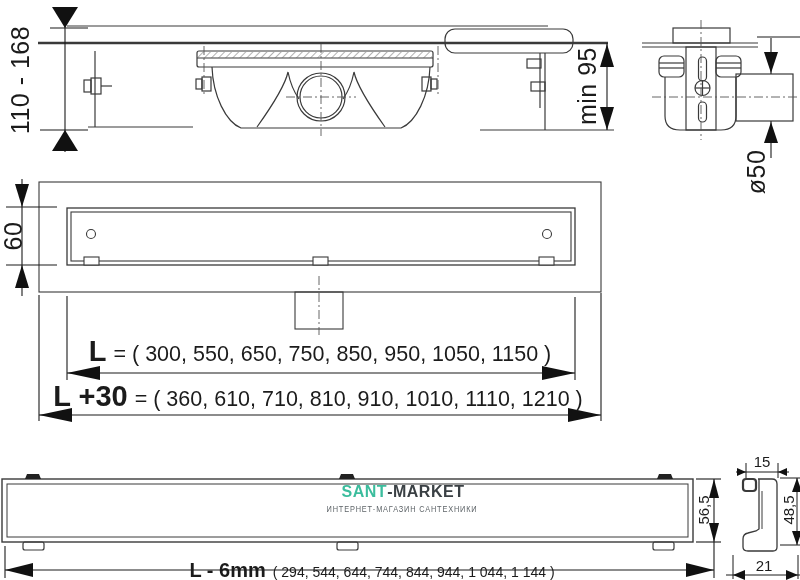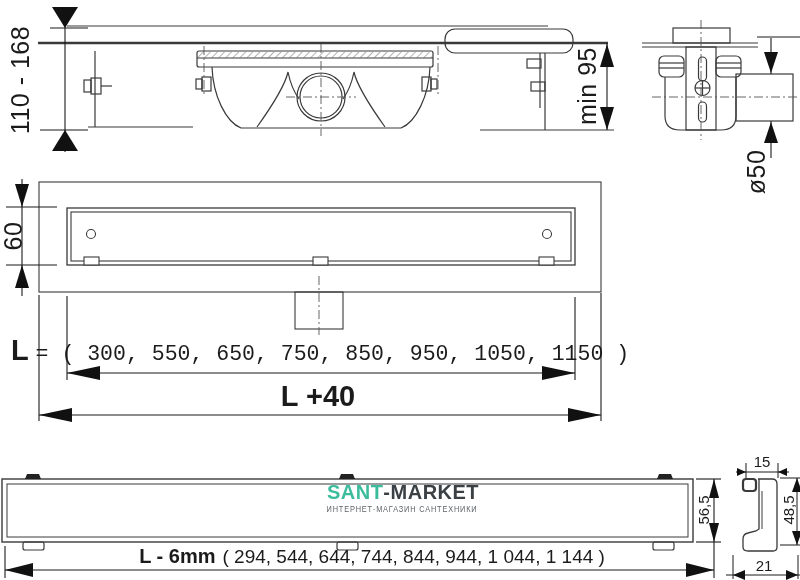--- a/index.html
+++ b/index.html
@@ -6,24 +6,24 @@
   .stage{position:relative;width:800px;height:580px;background:#ffffff;overflow:hidden;
          font-family:"Liberation Sans", sans-serif;}
   .stage svg{position:absolute;left:0;top:0;}
   .lbl{position:absolute;white-space:nowrap;color:#1b1b1b;
        transform:translate(-50%,-50%);line-height:1;}
   .rot{transform:translate(-50%,-50%) rotate(-90deg);}
   .dim-big{font-size:25px;letter-spacing:0.5px;}
   .dim-sm{font-size:15px;}
   .row{display:flex;align-items:baseline;gap:7px;}
   .dimL{font-size:29px;font-weight:bold;}
-  .dimV{font-size:21.5px;font-family:Liberation Mono, monospace;}
+  .dimV{font-size:21.5px;}
   .dimLs{font-size:20px;font-weight:bold;}
-  .dimVs{font-size:19px;}
-  .wm-logo{font-size:20px;font-weight:bold;letter-spacing:0.5px;}
+  .dimVs{font-size:14px;}
+  .wm-logo{font-size:16px;font-weight:bold;letter-spacing:0.5px;}
   .wm-a{color:#3bbd9d;}
   .wm-b{color:#3a4044;font-weight:600;}
   .wm-tag{font-size:9px;color:#5f6569;letter-spacing:1px;
           transform:translate(-50%,-50%) scaleX(0.82);}
 </style>
 </head>
 <body>
 
 <div class="stage">
 
@@ -218,26 +218,27 @@
 <div class="lbl rot dim-big" style="left:756px;top:172px">ø50</div>
 
 <div class="lbl rot dim-big" style="left:13px;top:236px">60</div>
 
 <div class="lbl row" style="left:320px;top:351px">
   <span class="dimL">L</span>
   <span class="dimV">= ( 300, 550, 650, 750, 850, 950, 1050, 1150 )</span>
 </div>
 
 <div class="lbl row" style="left:318px;top:396px">
-  <span class="dimL">L +40</span>
+  <span class="dimL">L +30</span>
+  <span class="dimV">= ( 360, 610, 710, 810, 910, 1010, 1110, 1210 )</span>
 </div>
 
 <div class="lbl rot dim-sm" style="left:703px;top:510px">56,5</div>
 
-<div class="lbl row" style="left:372px;top:556px">
+<div class="lbl row" style="left:372px;top:570px">
   <span class="dimLs">L - 6mm</span>
   <span class="dimVs">( 294, 544, 644, 744, 844, 944, 1 044, 1 144 )</span>
 </div>
 
 <div class="lbl dim-sm" style="left:762px;top:461px">15</div>
 
 <div class="lbl rot dim-sm" style="left:788px;top:510px">48,5</div>
 
 <div class="lbl dim-sm" style="left:764px;top:565px">21</div>
 

